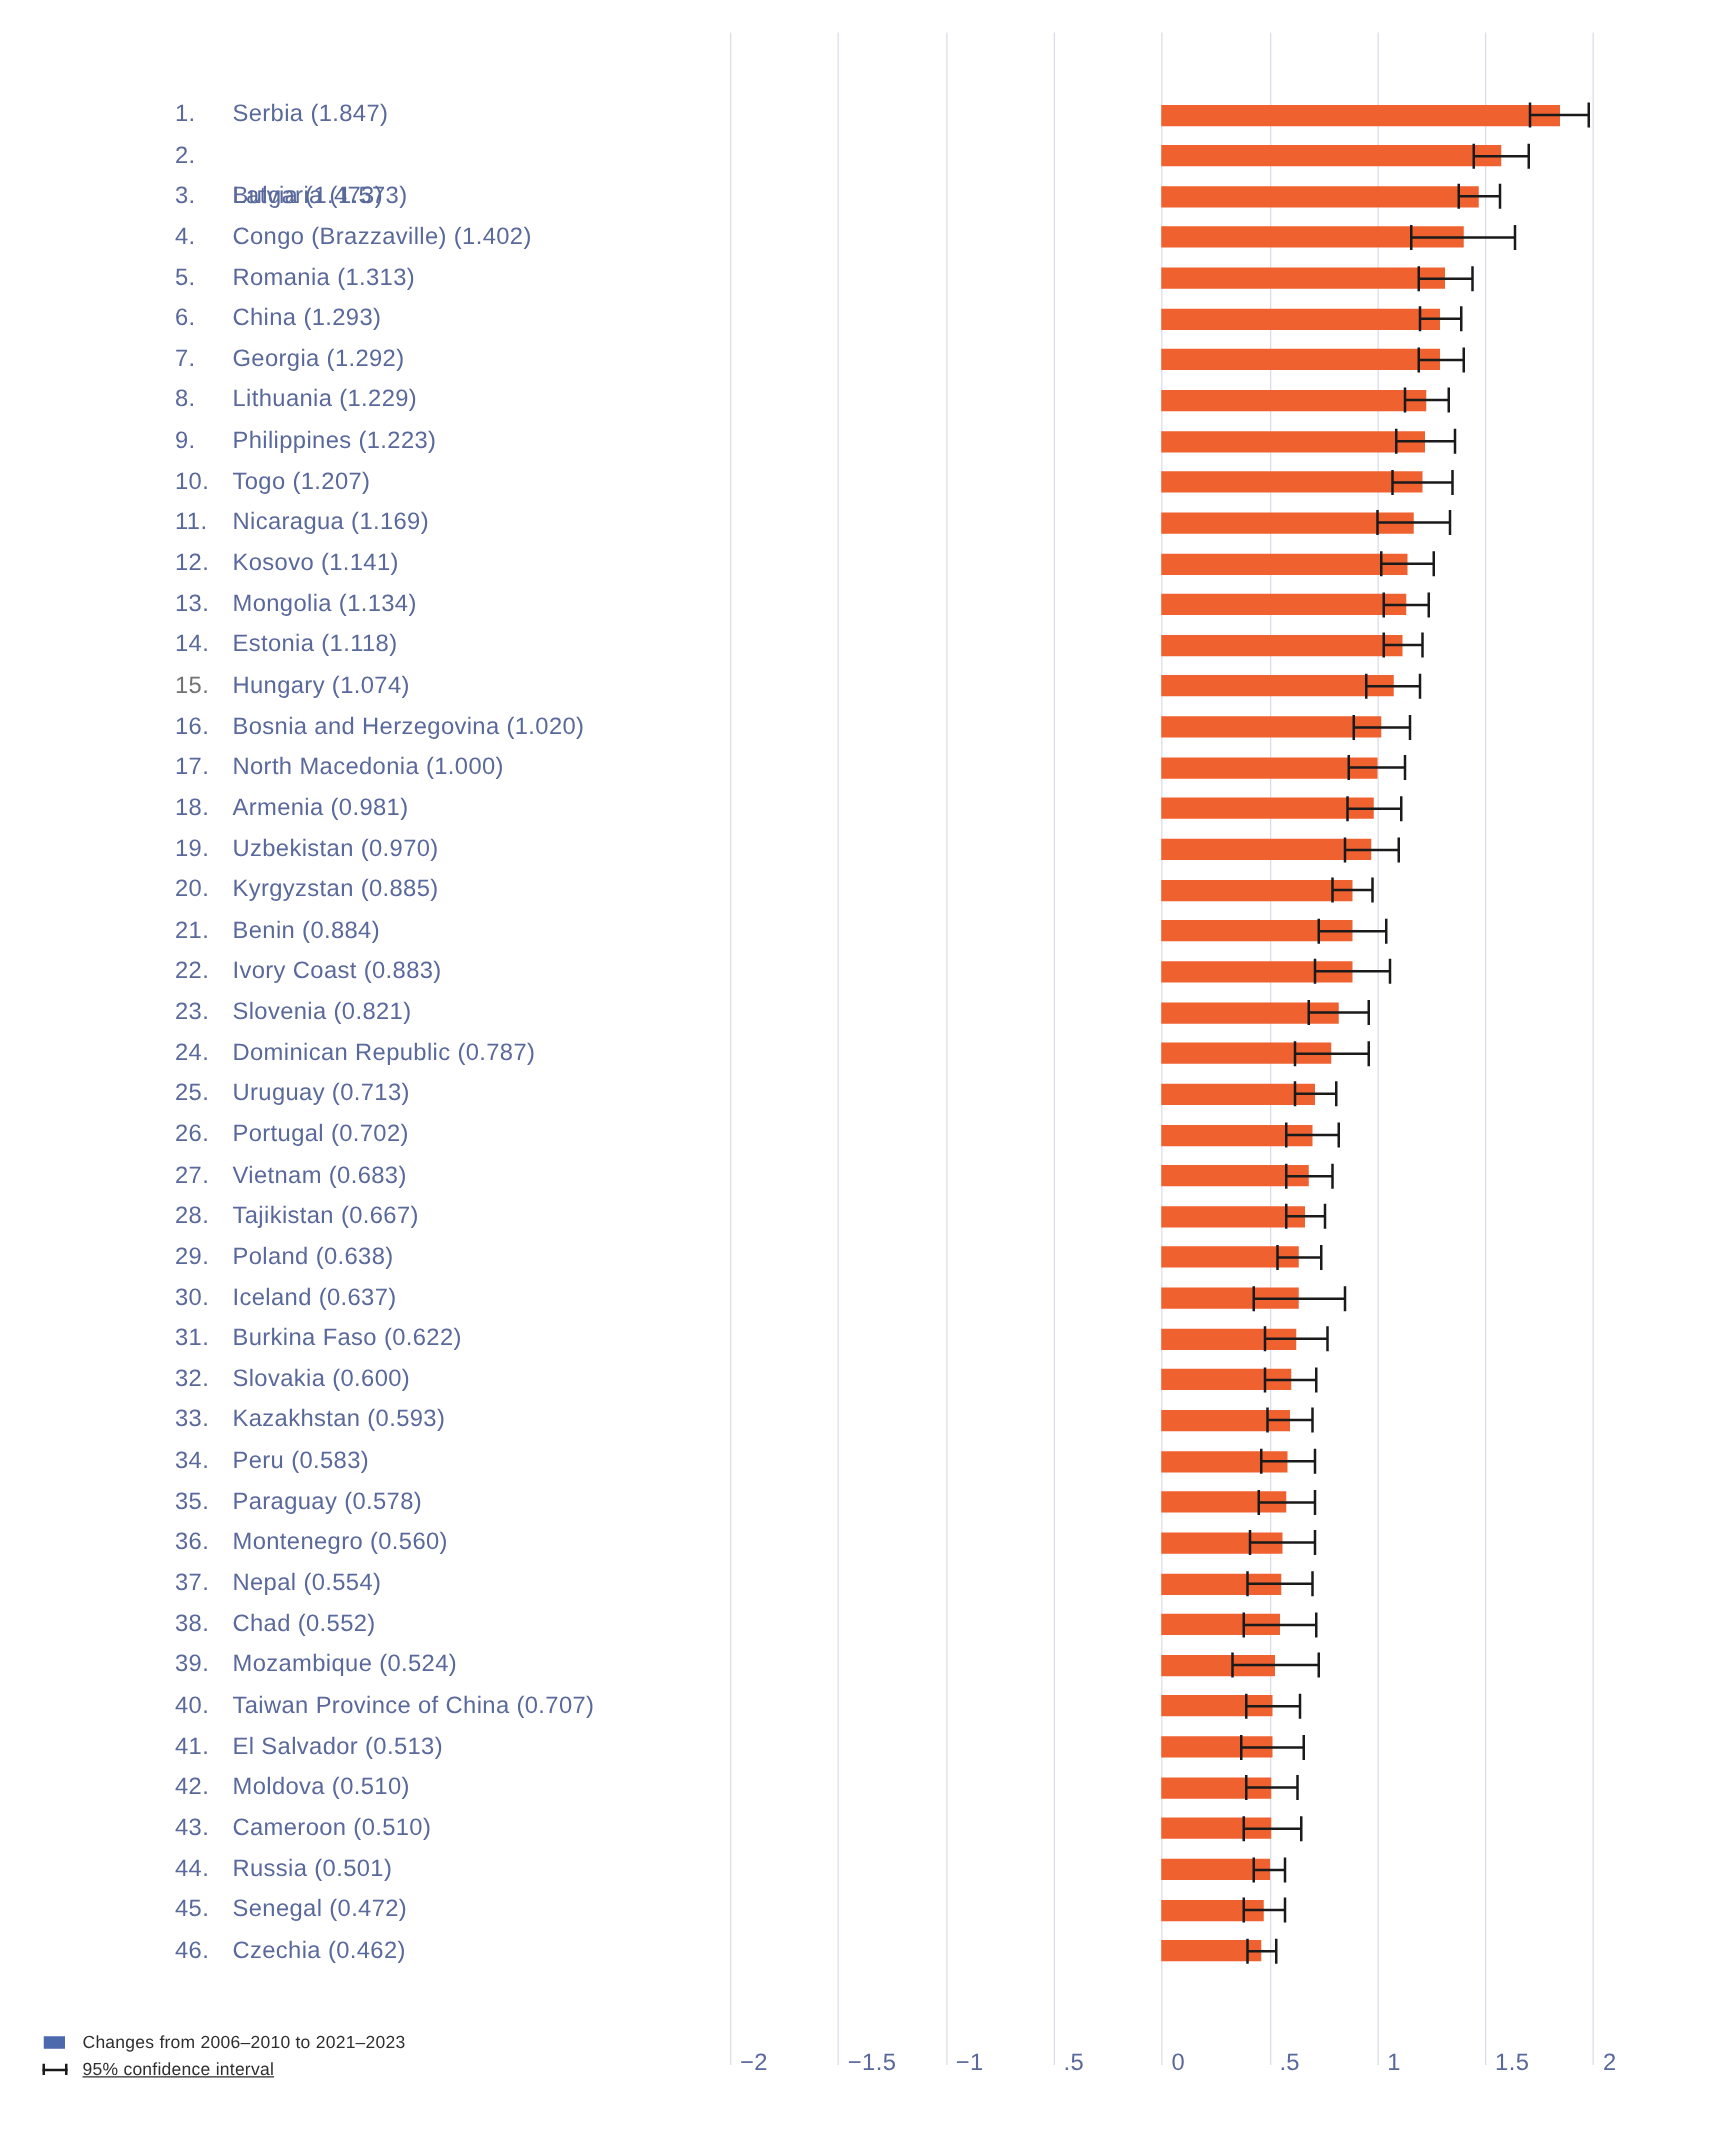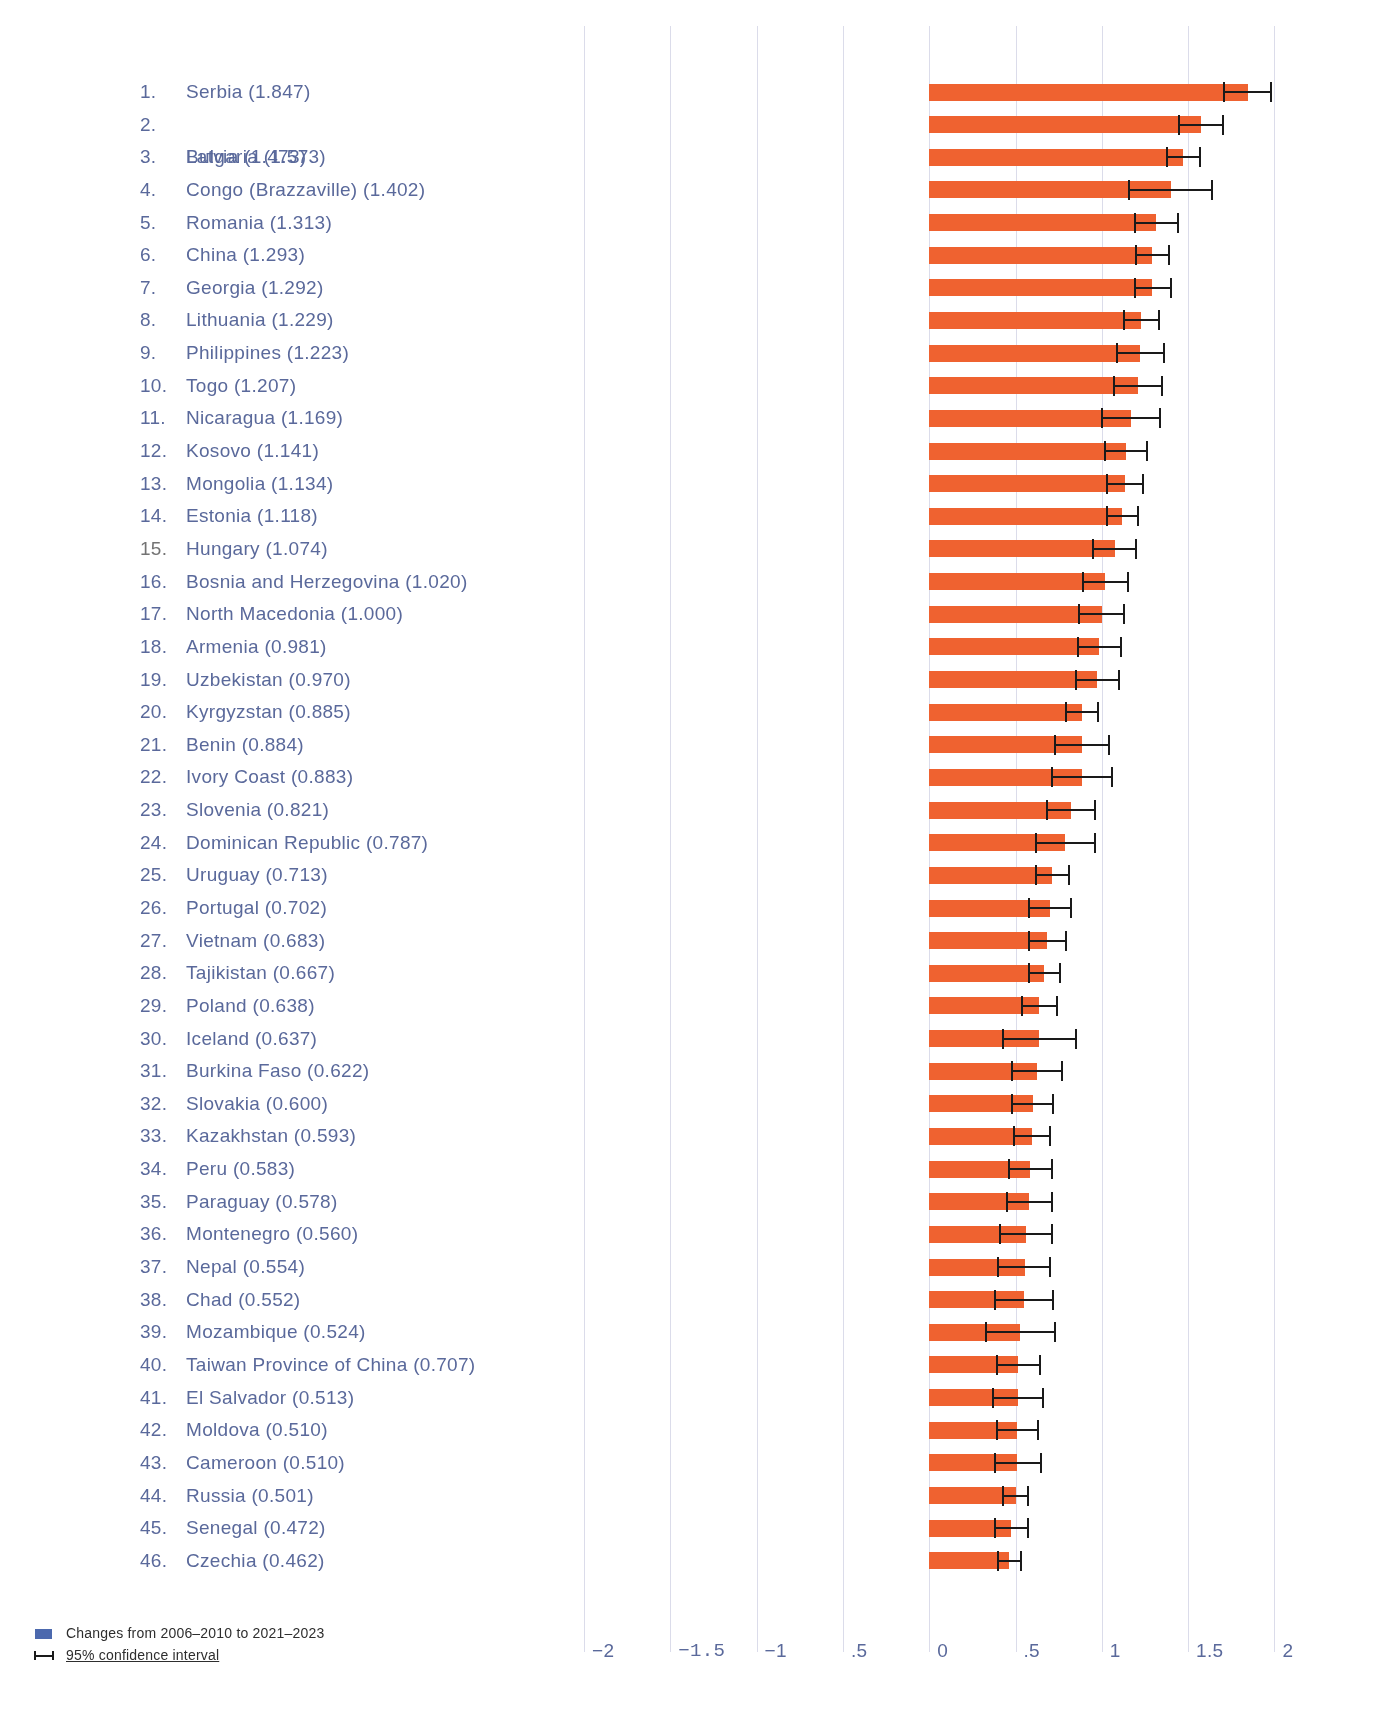--- a/index.html
+++ b/index.html
@@ -422,21 +422,21 @@
         <span class="rank" style="color: rgb(90, 105, 155);">45.</span>
         <span class="cname" style="color: rgb(90, 105, 155);">Senegal (0.472)</span>
       </div>
       <div class="country-row" style="top: 1549.8px;">
         <span class="rank" style="color: rgb(90, 105, 155);">46.</span>
         <span class="cname" style="color: rgb(90, 105, 155);">Czechia (0.462)</span>
       </div>
     </div>
   <div id="xaxis">
       <div class="tick-label" style="left: 592px; top: 1640px; color: rgb(90, 105, 155);">−2</div>
-      <div class="tick-label" style="left: 678.3px; top: 1640px; color: rgb(90, 105, 155); font-family: Liberation Mono, monospace;">−1.5</div>
+      <div class="tick-label" style="left: 678.3px; top: 1640px; color: rgb(90, 105, 155);">−1.5</div>
       <div class="tick-label" style="left: 764.6px; top: 1640px; color: rgb(90, 105, 155);">−1</div>
       <div class="tick-label" style="left: 850.9px; top: 1640px; color: rgb(90, 105, 155);">.5</div>
       <div class="tick-label" style="left: 937.2px; top: 1640px; color: rgb(90, 105, 155);">0</div>
       <div class="tick-label" style="left: 1023.5px; top: 1640px; color: rgb(90, 105, 155);">.5</div>
       <div class="tick-label" style="left: 1109.8px; top: 1640px; color: rgb(90, 105, 155);">1</div>
       <div class="tick-label" style="left: 1196.1px; top: 1640px; color: rgb(90, 105, 155);">1.5</div>
       <div class="tick-label" style="left: 1282.4px; top: 1640px; color: rgb(90, 105, 155);">2</div>
     </div>
 
   <div class="legend">

